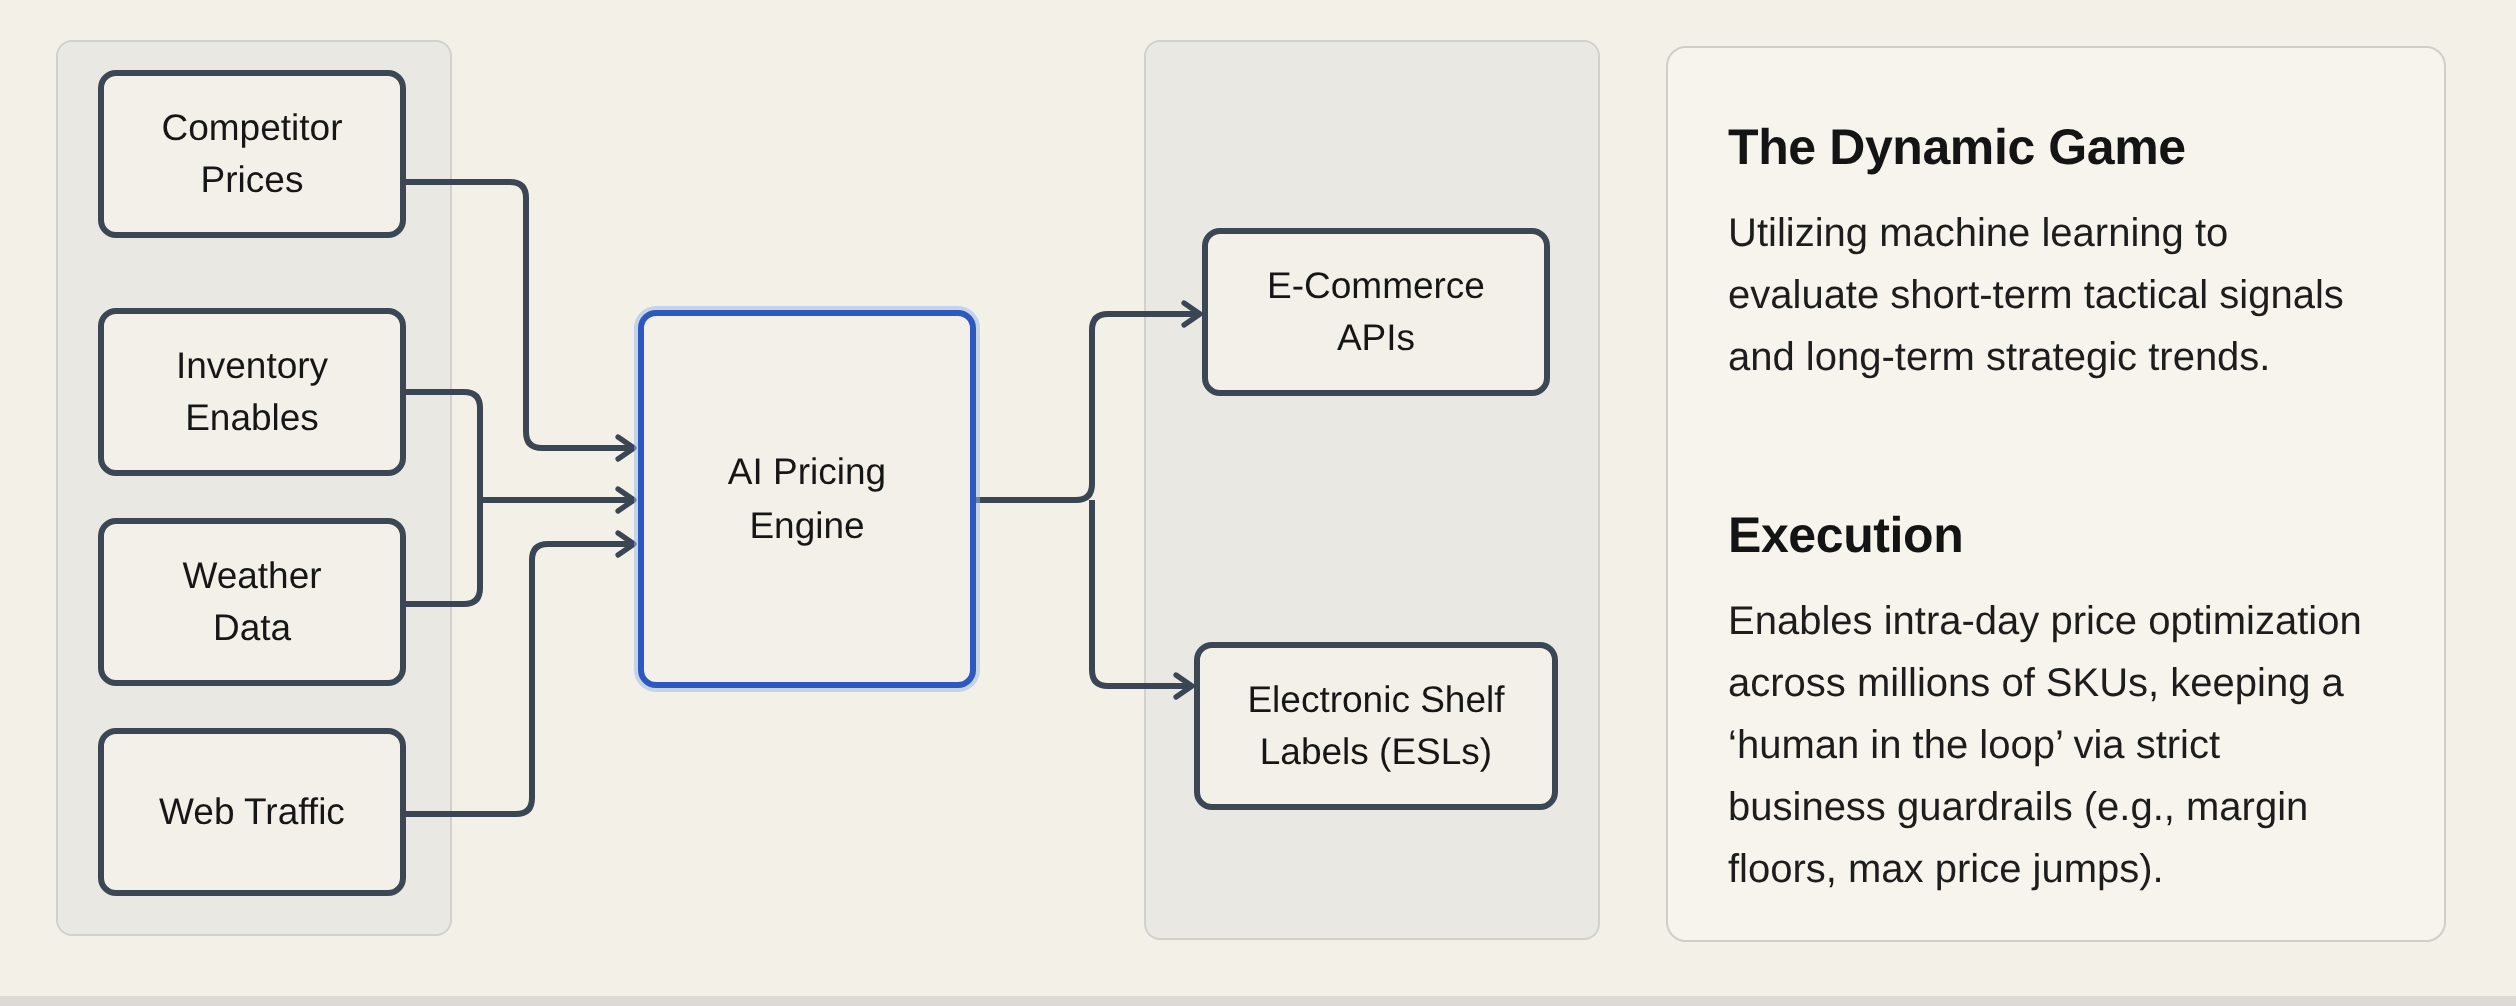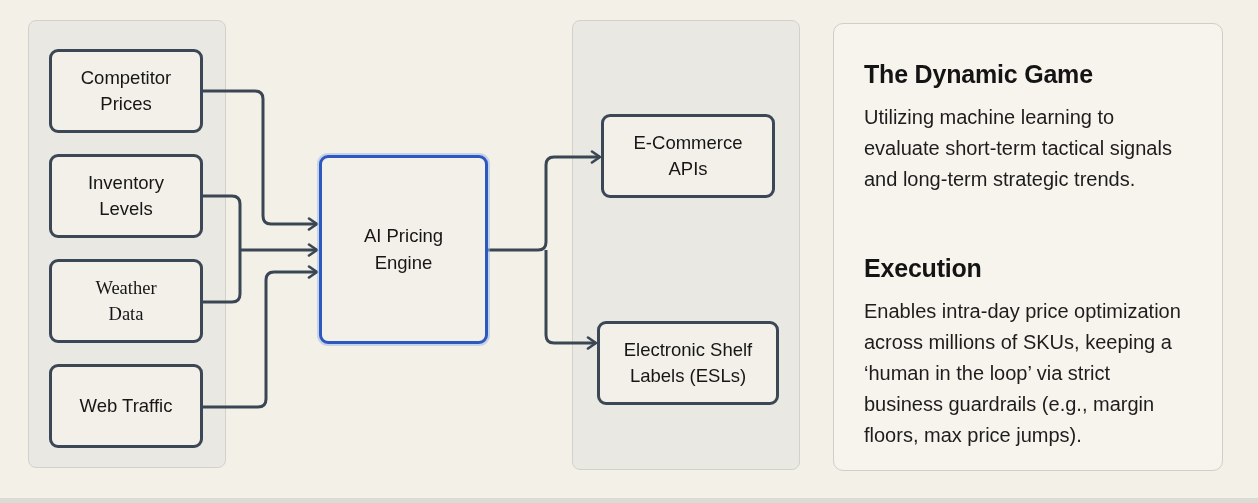--- a/index.html
+++ b/index.html
@@ -44,23 +44,23 @@
     display:flex;align-items:center;justify-content:center;
     text-align:center;
     background:var(--node-fill);
     border:3px solid var(--node-border);
     border-radius:9px;
     font-size:18.5px;
     line-height:1.42;
     color:var(--text);
   }
   .node-input{left:49px;width:154px;height:84px;padding:0 26px;}
-  .node-competitor{top:49px;}
+  .node-competitor{top:35px;}
   .node-inventory{top:154px;}
-  .node-weather{top:259px;font-family:Liberation Serif, serif;}
+  .node-weather{top:259px;}
   .node-web{top:364px;}
   .node-engine{
     left:319px;top:155px;width:169px;height:189px;
     padding:0 30px;
     border-color:var(--engine-border);
     box-shadow:0 0 0 2px rgba(151,181,233,0.5);
   }
   .node-ecommerce{left:601px;top:114px;width:174px;height:84px;padding:0 16px;text-align:center;}
   .node-esl{left:597px;top:302px;width:182px;height:84px;padding:0 8px;margin-top:19px;}
   .info-panel{
@@ -112,21 +112,21 @@
       <path d="M203,407 H258 Q266,407 266,399 V280 Q266,272 274,272 H317" marker-end="url(#arrow)"></path>
       <path d="M488,250 H538 Q546,250 546,242 V165 Q546,157 554,157 H600" marker-end="url(#arrow)"></path>
       <path d="M546,250 V335 Q546,343 554,343 H596" marker-end="url(#arrow)"></path>
     </g>
   </svg>
 
   <div class="node node-input node-competitor">
     <span>Competitor Prices</span>
   </div>
   <div class="node node-input node-inventory">
-    <span>Inventory Levels</span>
+    <span>Inventory Enables</span>
   </div>
   <div class="node node-input node-weather">
     <span>Weather Data</span>
   </div>
   <div class="node node-input node-web">
     <span>Web Traffic</span>
   </div>
 
   <div class="node node-engine">
     <span>AI Pricing Engine</span>

